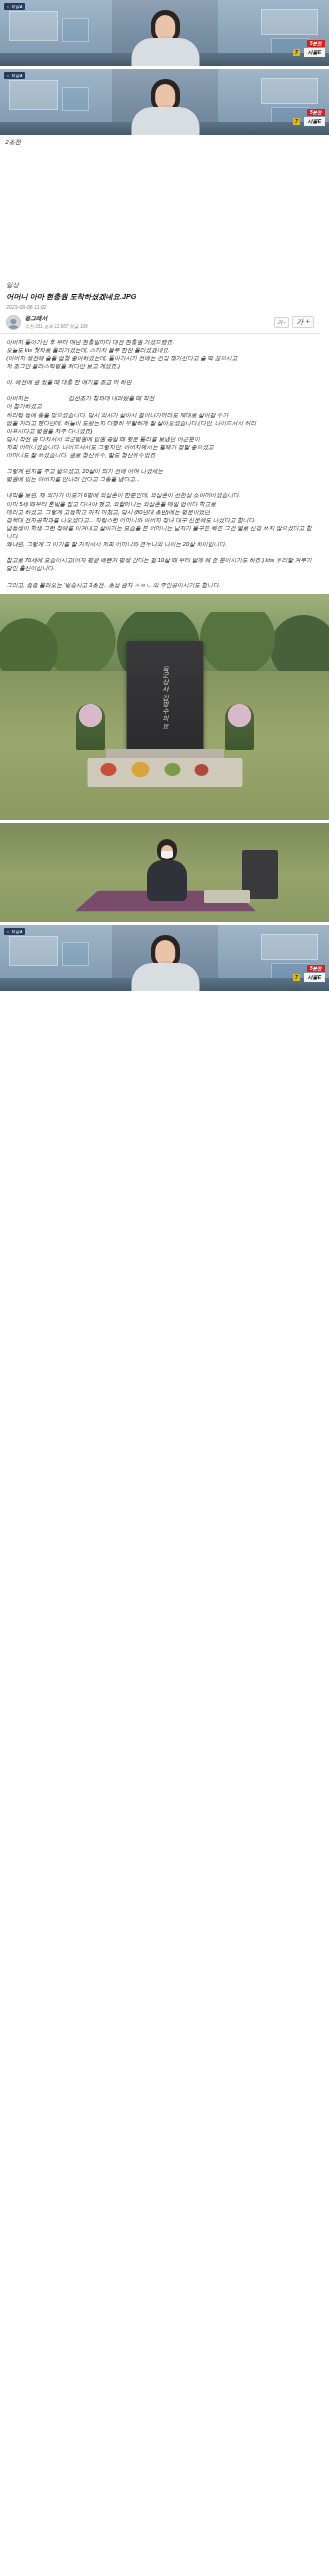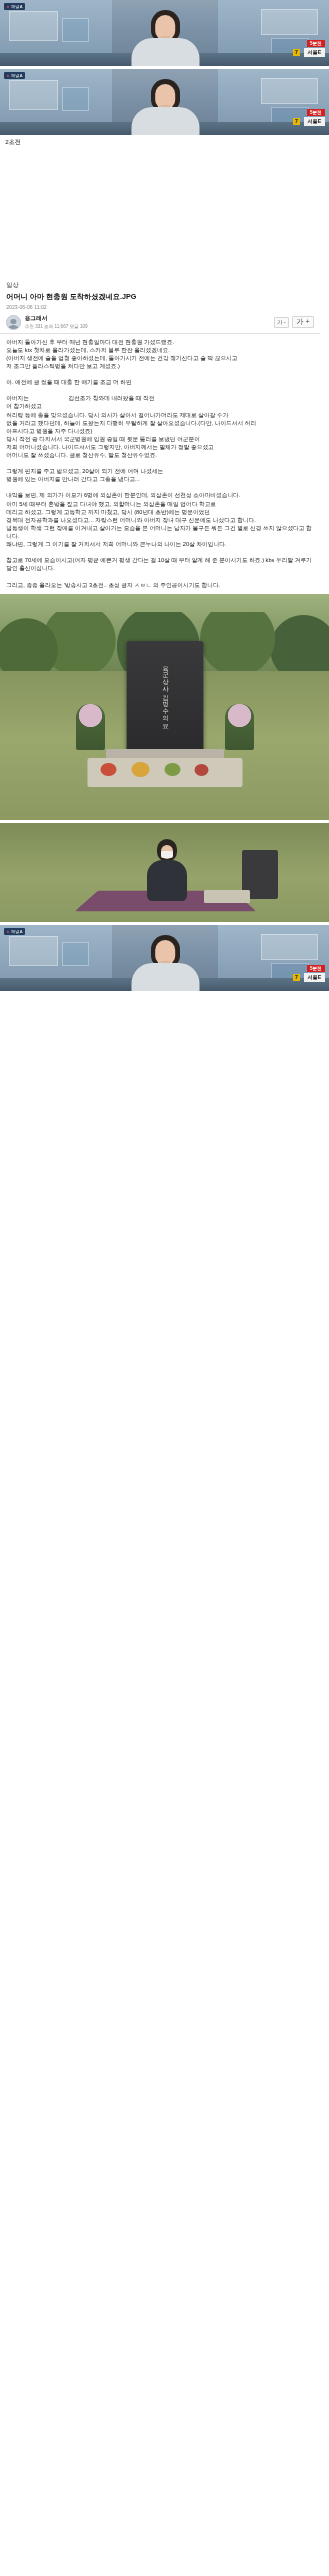--- a/index.html
+++ b/index.html
@@ -9,20 +9,21 @@
     background: #ffffff;
     font-family: "Liberation Sans", sans-serif;
   }
   body {
     width: 330px;
   }
   .page {
     width: 320px;
     position: relative;
     background: #ffffff;
+    font-style: italic;
   }
 
   
   .tv-shot {
     width: 330px;
     height: 66px;
     position: relative;
     overflow: hidden;
     background: #6f7b86;
     display: block;

